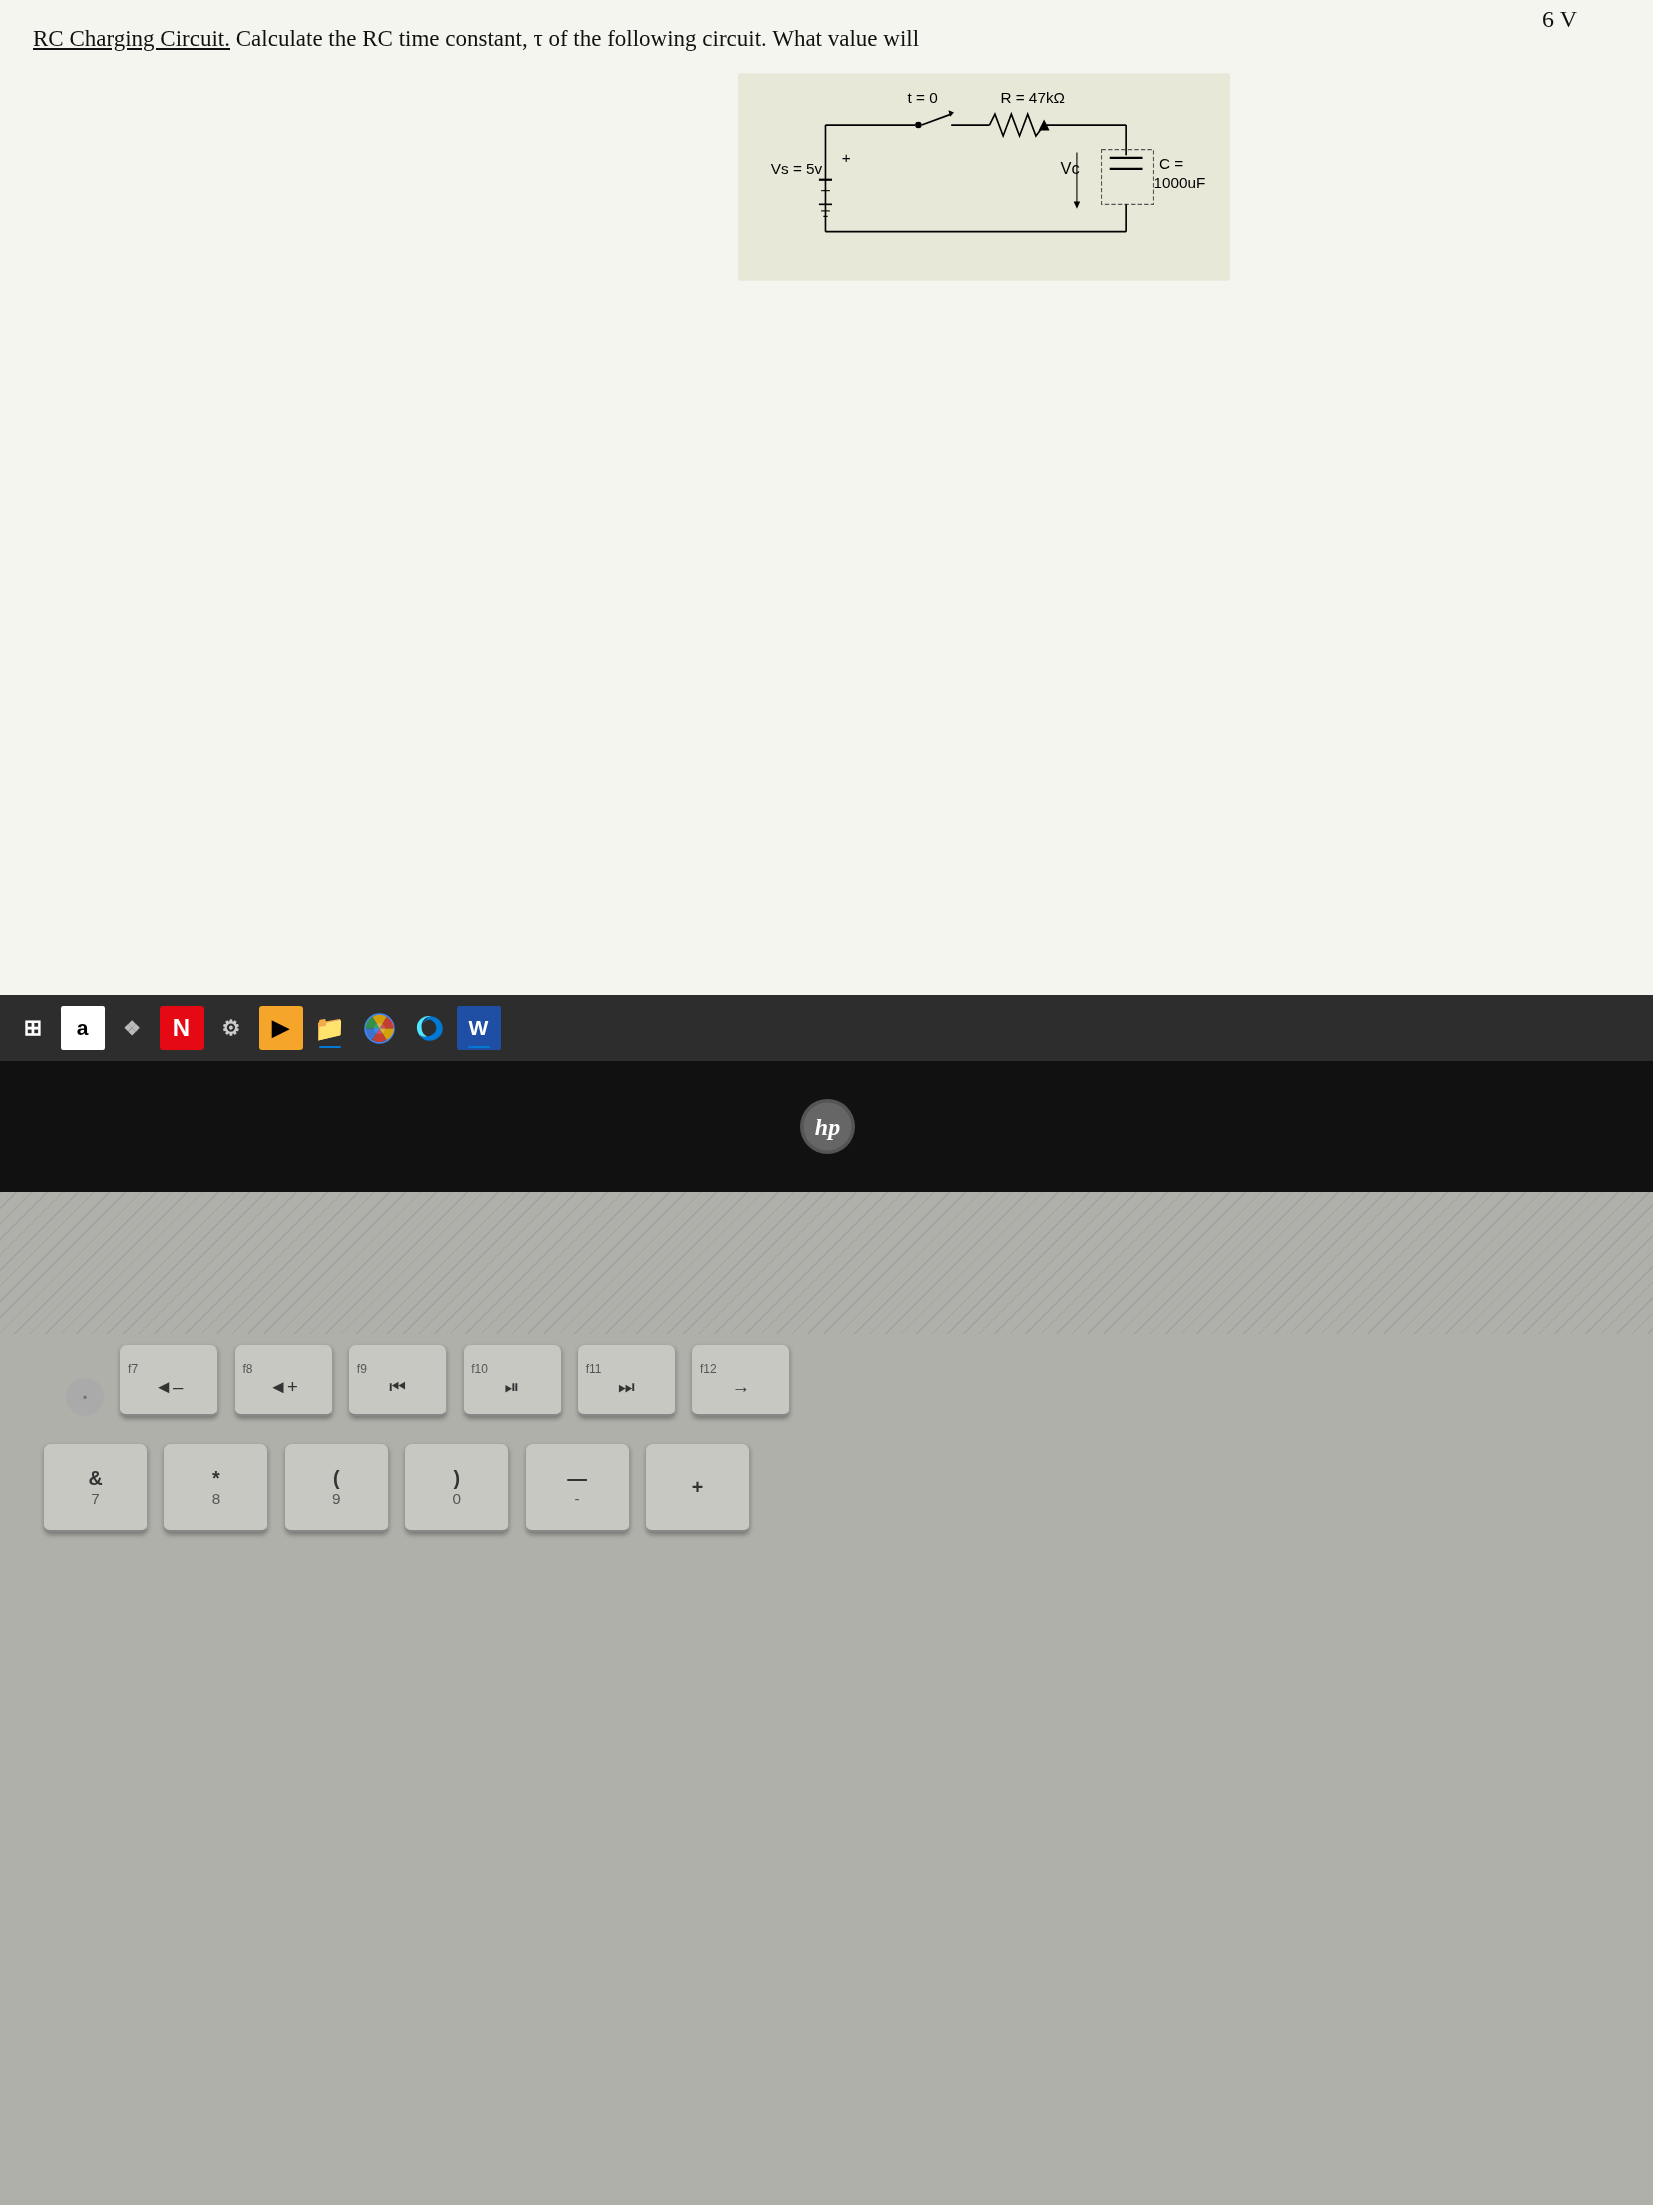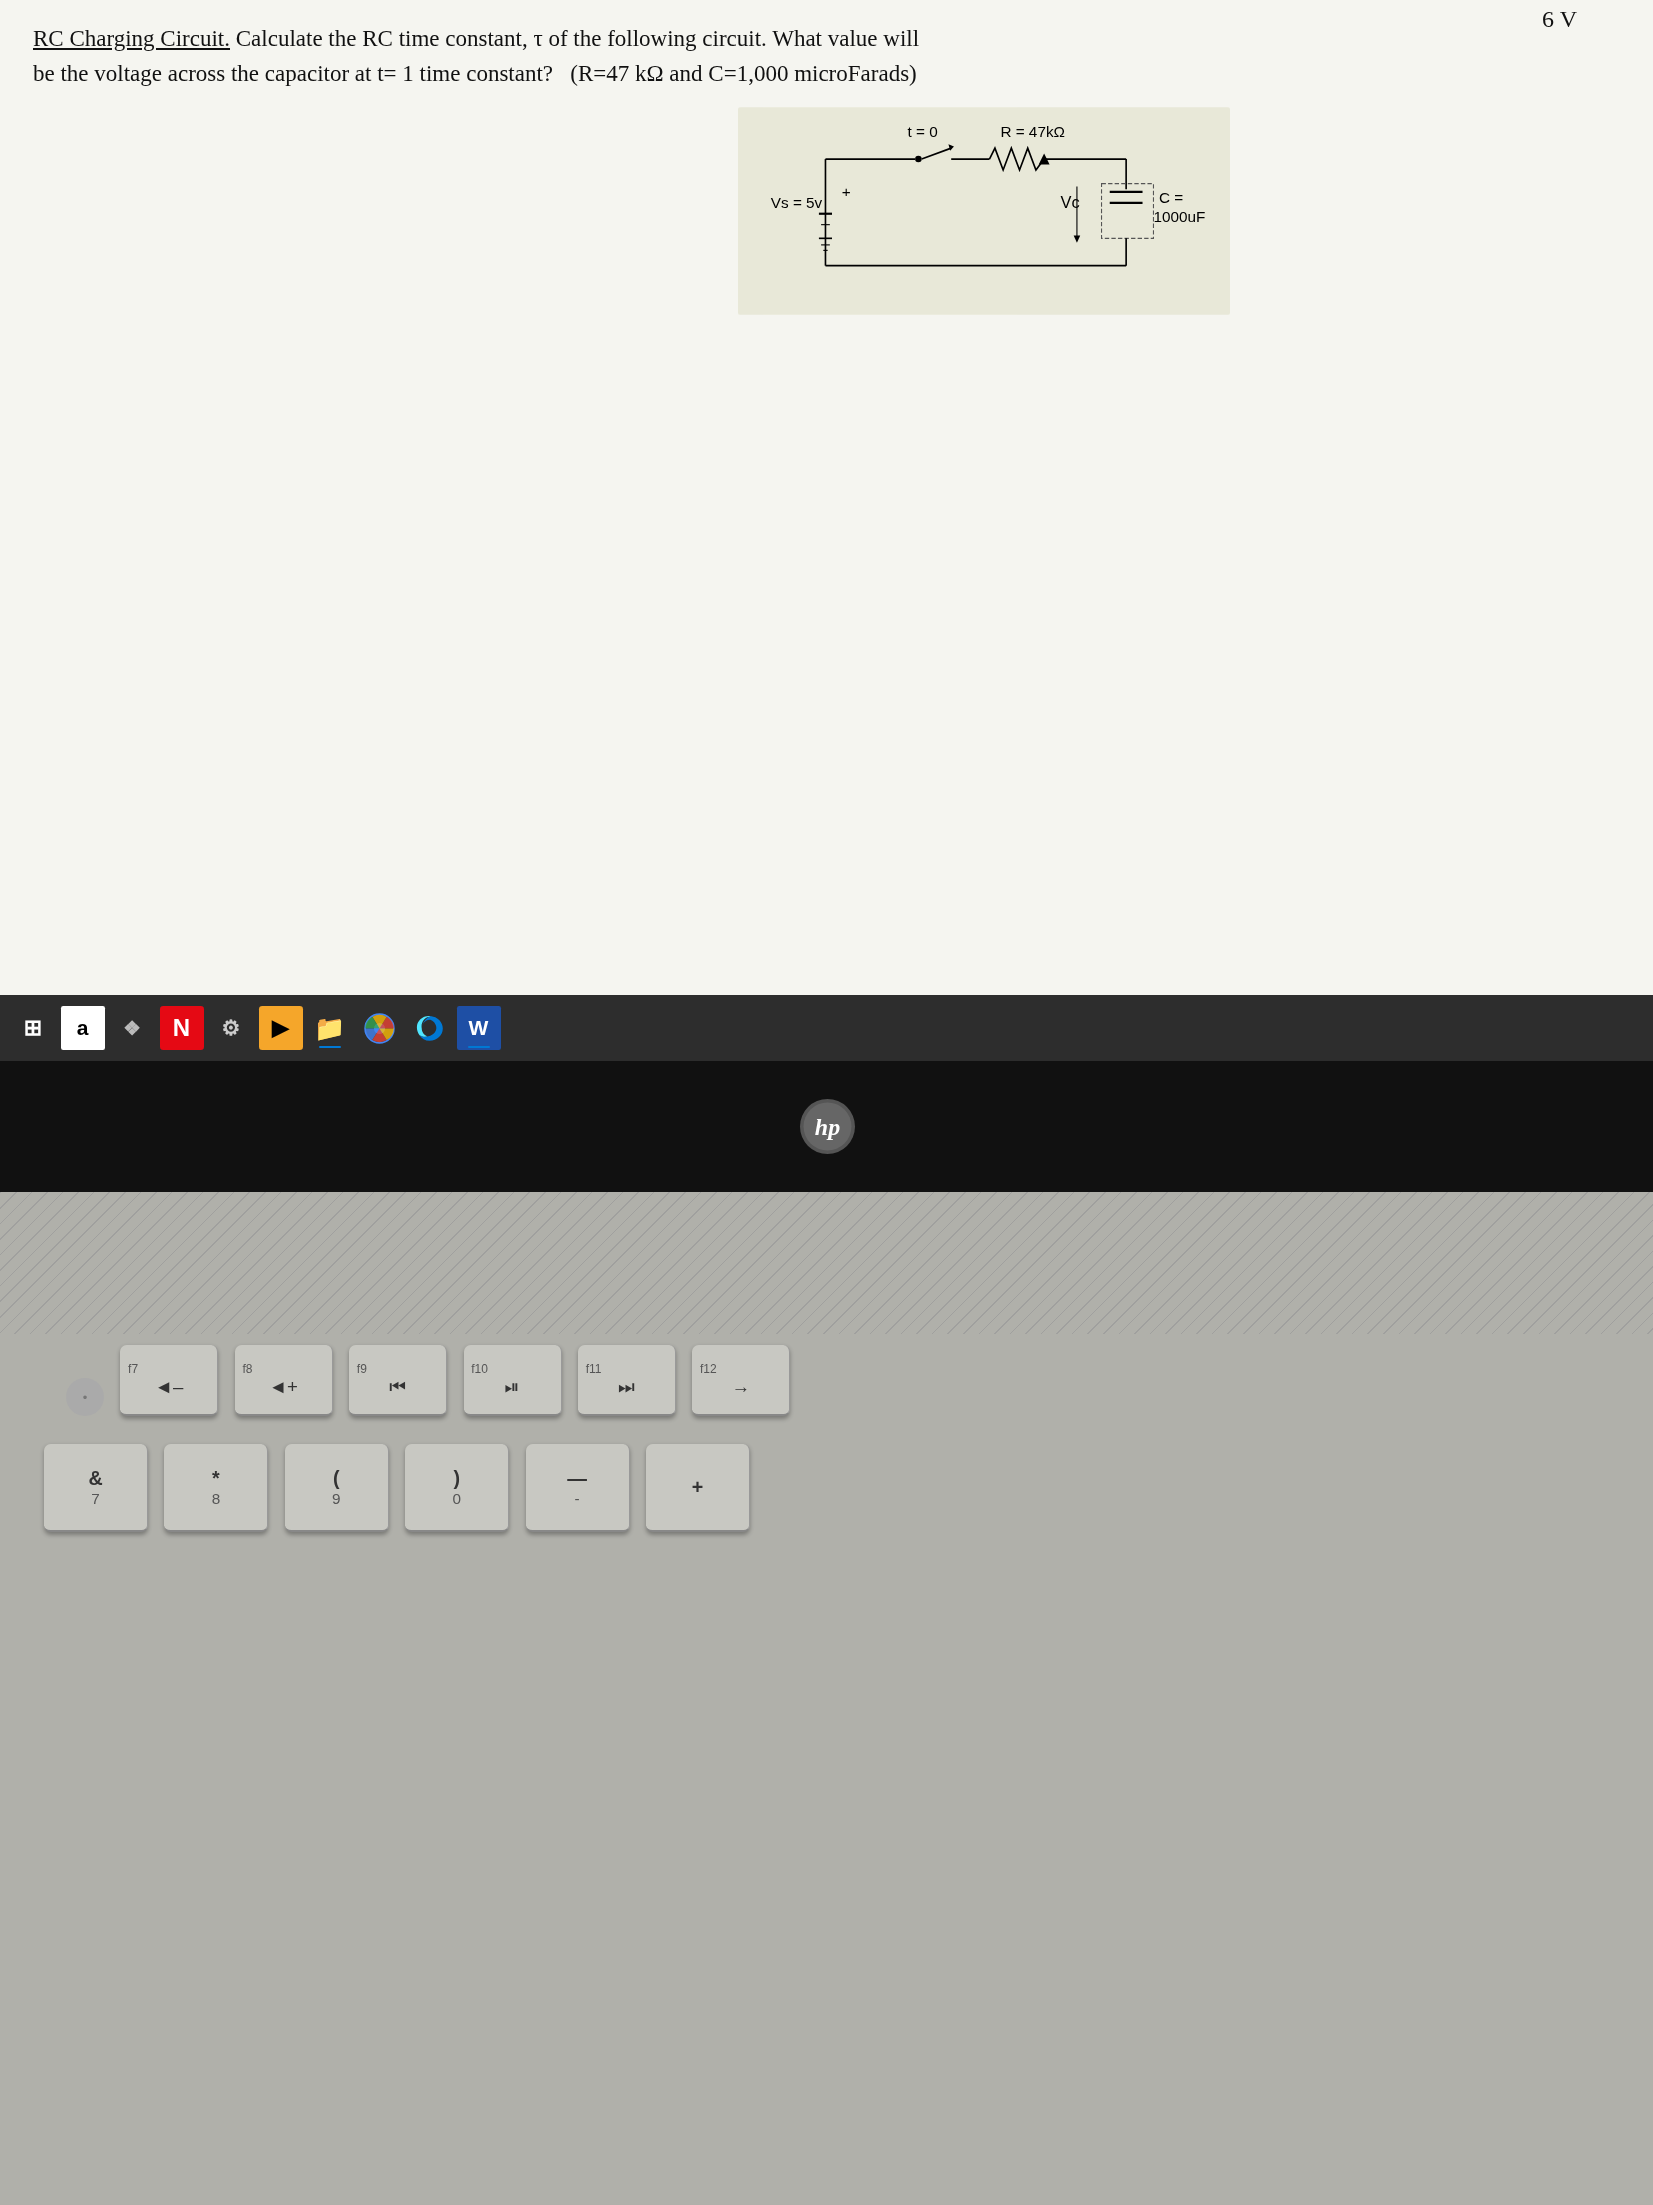--- a/index.html
+++ b/index.html
@@ -276,21 +276,20 @@
 
 <div class="laptop-screen">
 
   <div class="screen-content">
 
     <div class="voltage-label">6 V</div>
 
     <div class="question-text">
       <span class="underline">RC Charging Circuit.</span>
       <span> Calculate the RC time constant, τ of the following circuit. What value will</span><br>
-      <span>be the voltage across the capacitor at t= 1 time constant?&nbsp;&nbsp;&nbsp;(R=47 kΩ and C=1,000 microFarads)</span>
     </div>
 
     <div class="circuit-container">
       <svg class="circuit-svg" viewBox="0 0 900 380" xmlns="http://www.w3.org/2000/svg">
 
         <rect x="0" y="0" width="900" height="380" fill="#e8e8d8" rx="4"></rect>
 
         <text x="310" y="55" font-size="28" font-family="Arial" fill="#000">t = 0</text>
 
         <text x="480" y="55" font-size="28" font-family="Arial" fill="#000">R = 47kΩ</text>

